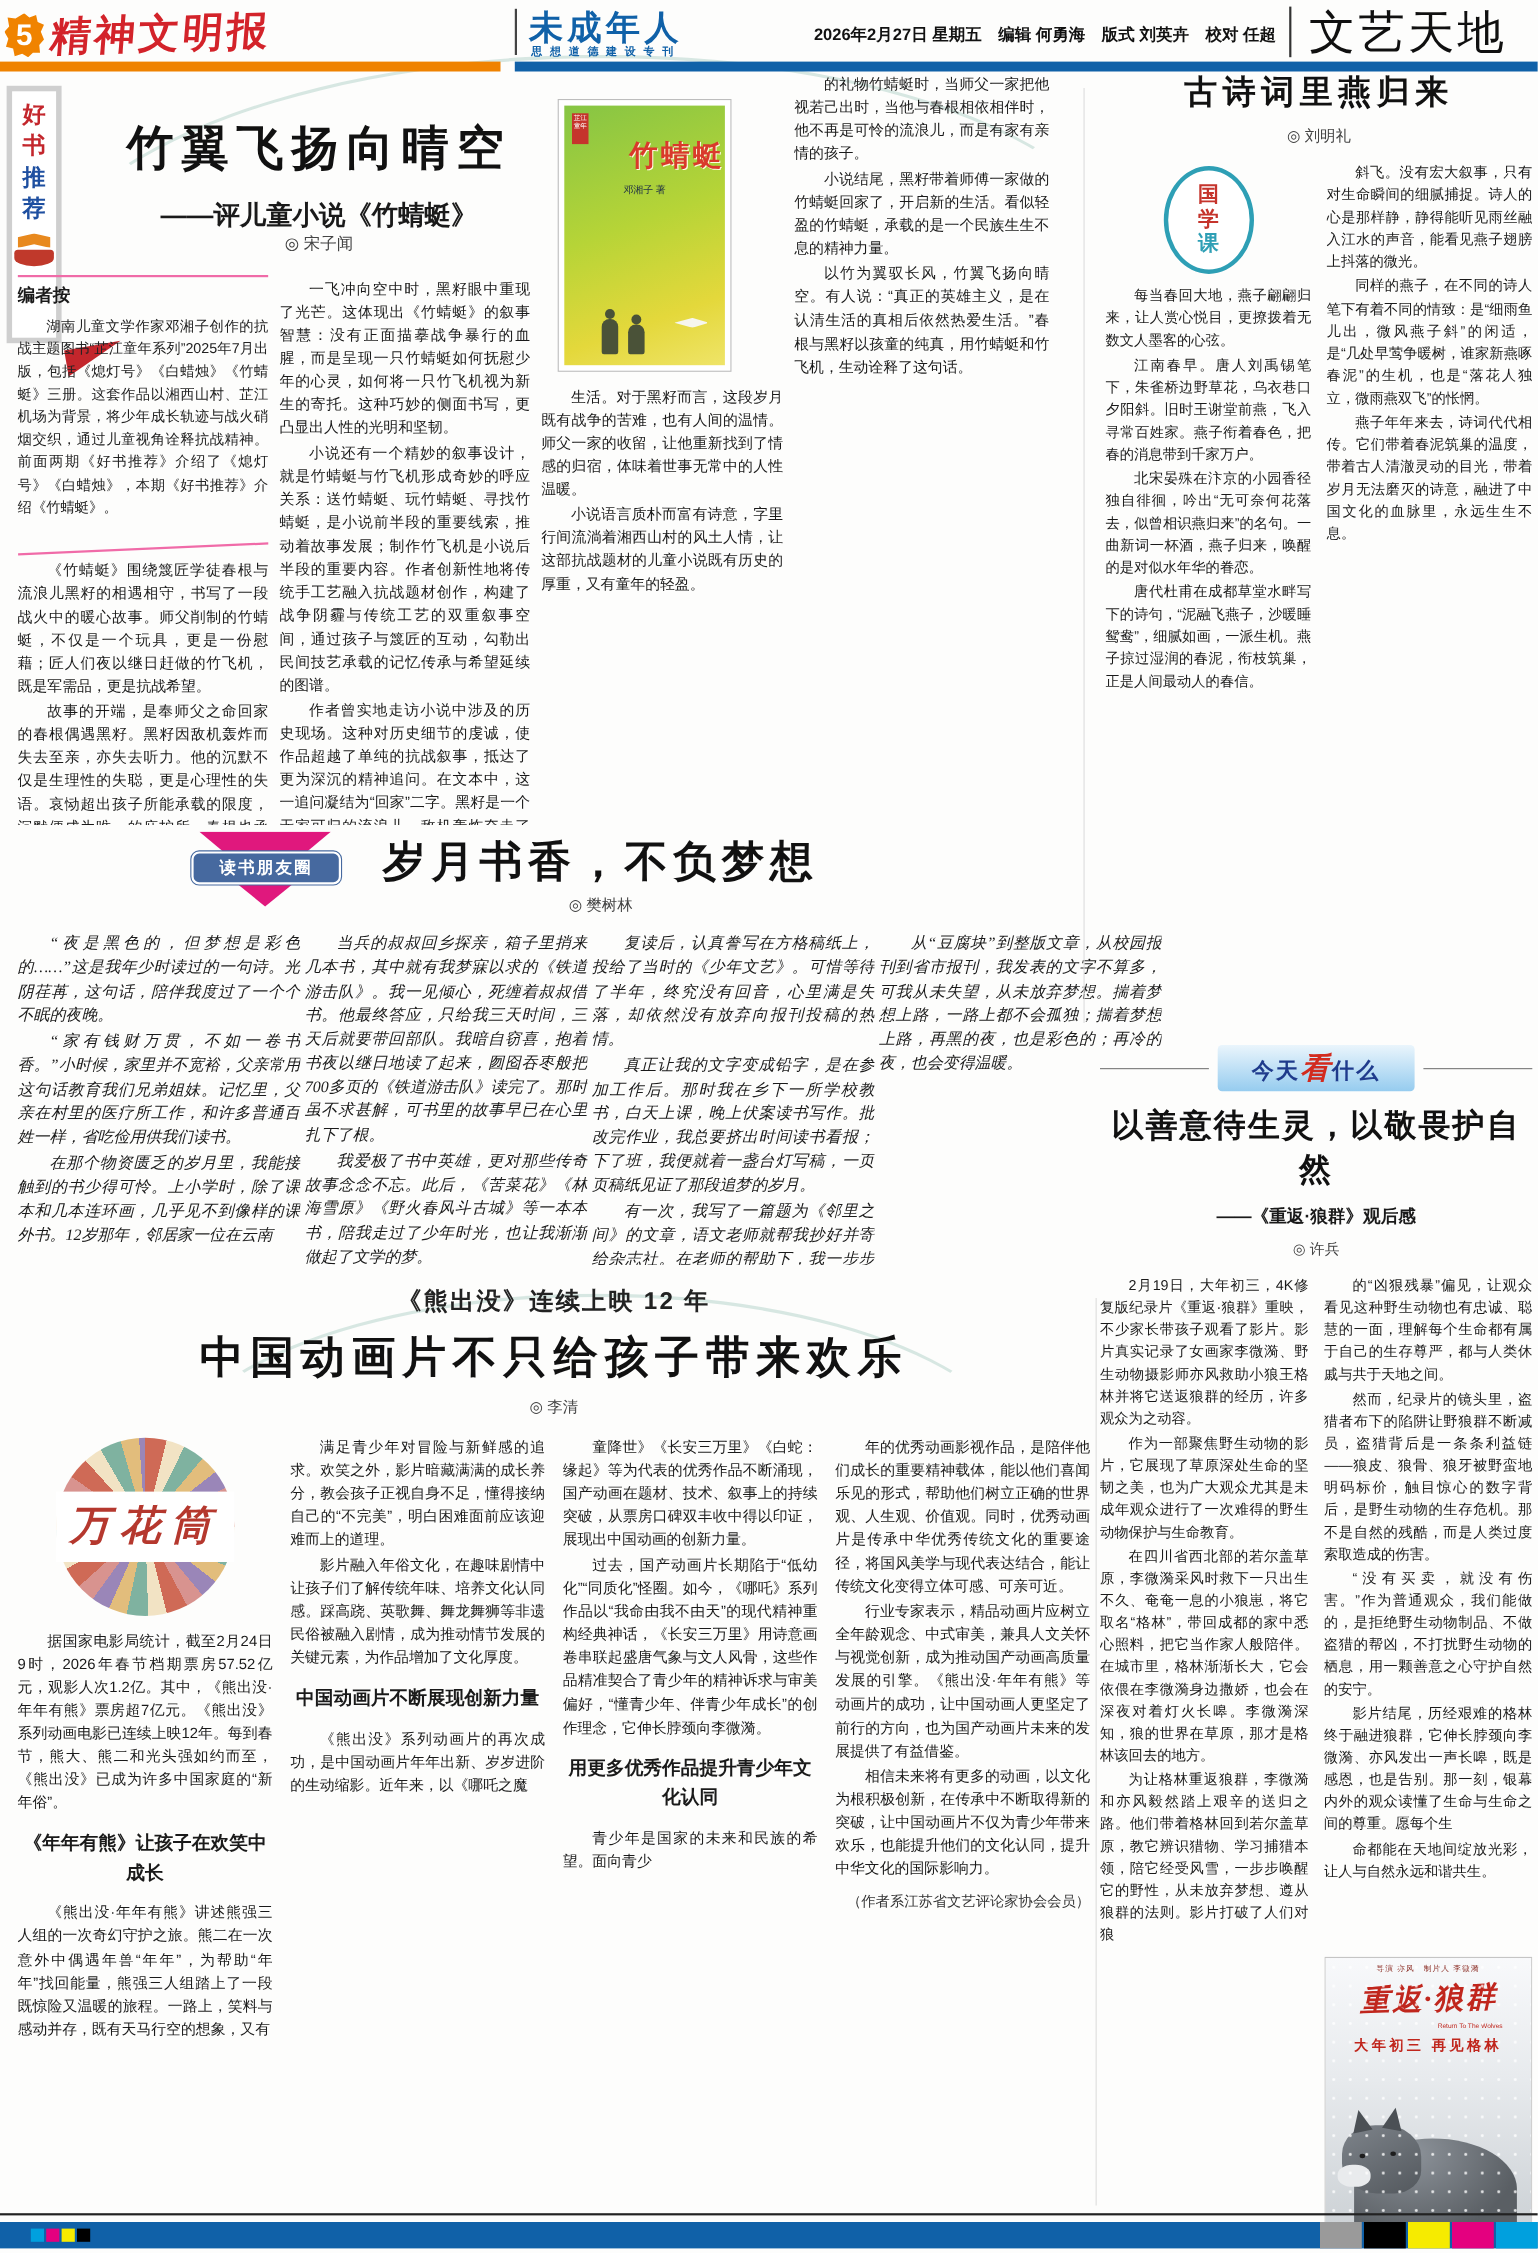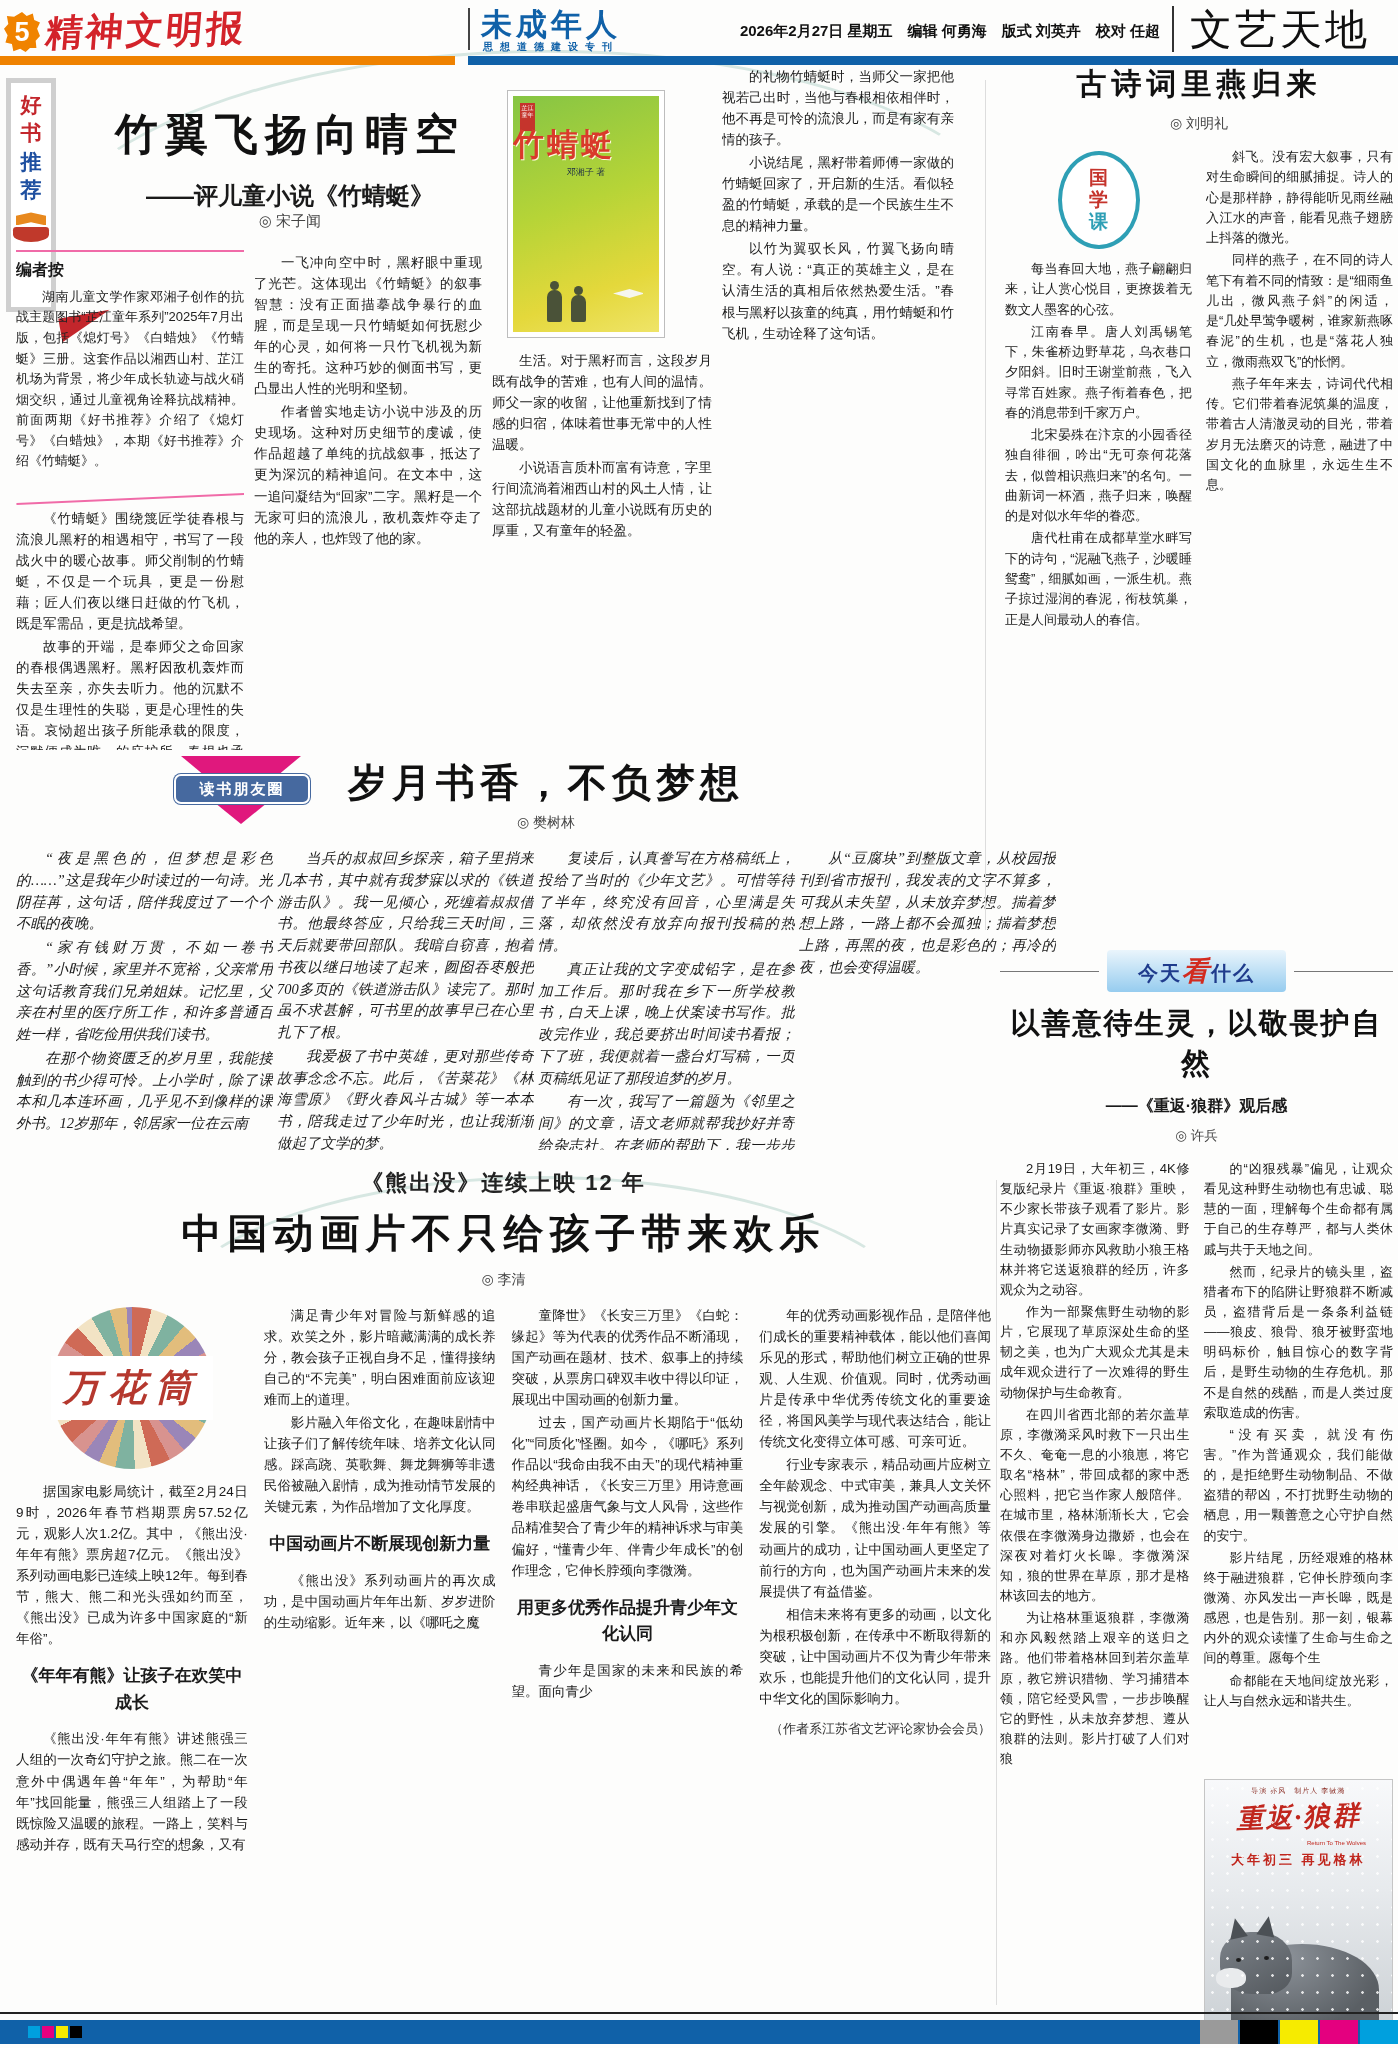--- a/index.html
+++ b/index.html
@@ -44,21 +44,21 @@
   .main-title{left:75px;top:106px;width:430px;}
   .main-title h1{margin:0;font-size:43px;letter-spacing:7px;font-weight:900;text-align:center;}
   .main-title h2{margin:16px 0 0;font-size:24px;font-weight:700;text-align:center;}
   .main-title .byline{font-size:15px;}
   .cover{left:507px;top:90px;width:158px;height:248px;background:#fff;border:1px solid #bdbdbd;
          padding:5px;box-sizing:border-box;}
   .cover-art{width:100%;height:100%;position:relative;overflow:hidden;
          background:linear-gradient(160deg,#86c544 0%,#b6d437 45%,#e4d83b 78%,#efe468 100%);}
   .cover-seal{position:absolute;top:7px;left:7px;width:15px;height:28px;background:#c5342c;color:#fff;
          font-size:6px;line-height:1.1;text-align:center;padding-top:2px;box-sizing:border-box;}
-  .cover-title{position:absolute;top:28px;width:100%;text-align:left;font-size:31px;font-weight:900;
+  .cover-title{position:absolute;top:28px;width:100%;text-align:right;font-size:26px;font-weight:900;
          color:#d93a2b;letter-spacing:3px;text-shadow:1px 1px 0 #fffbe0;}
   .cover-author{position:absolute;top:70px;width:100%;text-align:center;font-size:9px;color:#234;}
   .fig{position:absolute;bottom:10px;width:15px;height:32px;background:#4a5238;border-radius:7px 7px 2px 2px;}
   .fig::before{content:'';position:absolute;top:-9px;left:3px;width:9px;height:9px;border-radius:50%;background:#4a5238;}
   .fig1{left:34px;} .fig2{left:58px;height:27px;}
   .plane{position:absolute;right:16px;bottom:34px;width:30px;height:9px;background:#f6f6ee;
          clip-path:polygon(0 50%,55% 0,100% 45%,100% 55%,55% 100%);}
   .ed-label{font-size:16px;font-weight:900;margin:6px 0 4px;}
   .ed-wrap{border-top:2px solid #f06ba8;}
   .ed-note{font-size:13px;line-height:1.58;text-align:justify;text-indent:2em;color:#222;}
@@ -200,20 +200,21 @@
     <div class="ed-note">湖南儿童文学作家邓湘子创作的抗战主题图书“芷江童年系列”2025年7月出版，包括《熄灯号》《白蜡烛》《竹蜻蜓》三册。这套作品以湘西山村、芷江机场为背景，将少年成长轨迹与战火硝烟交织，通过儿童视角诠释抗战精神。前面两期《好书推荐》介绍了《熄灯号》《白蜡烛》，本期《好书推荐》介绍《竹蜻蜓》。</div>
   </div>
   <div class="pink-line"></div>
   <div>
       <p>《竹蜻蜓》围绕篾匠学徒春根与流浪儿黑籽的相遇相守，书写了一段战火中的暖心故事。师父削制的竹蜻蜓，不仅是一个玩具，更是一份慰藉；匠人们夜以继日赶做的竹飞机，既是军需品，更是抗战希望。</p>
       <p>故事的开端，是奉师父之命回家的春根偶遇黑籽。黑籽因敌机轰炸而失去至亲，亦失去听力。他的沉默不仅是生理性的失聪，更是心理性的失语。哀恸超出孩子所能承载的限度，沉默便成为唯一的庇护所。春根也承受着丧父之痛，但他乐观坚强，带着黑籽回到了师父家中。</p>
     </div>
 </div>
 <div class="abs tcol mcol2">
     <p>一飞冲向空中时，黑籽眼中重现了光芒。这体现出《竹蜻蜓》的叙事智慧：没有正面描摹战争暴行的血腥，而是呈现一只竹蜻蜓如何抚慰少年的心灵，如何将一只竹飞机视为新生的寄托。这种巧妙的侧面书写，更凸显出人性的光明和坚韧。</p>
+    <p>小说还有一个精妙的叙事设计，就是竹蜻蜓与竹飞机形成奇妙的呼应关系：送竹蜻蜓、玩竹蜻蜓、寻找竹蜻蜓，是小说前半段的重要线索，推动着故事发展；制作竹飞机是小说后半段的重要内容。作者创新性地将传统手工艺融入抗战题材创作，构建了战争阴霾与传统工艺的双重叙事空间，通过孩子与篾匠的互动，勾勒出民间技艺承载的记忆传承与希望延续的图谱。</p>
     <p>作者曾实地走访小说中涉及的历史现场。这种对历史细节的虔诚，使作品超越了单纯的抗战叙事，抵达了更为深沉的精神追问。在文本中，这一追问凝结为“回家”二字。黑籽是一个无家可归的流浪儿，敌机轰炸夺走了他的亲人，也炸毁了他的家。</p>
   </div>
 <div class="abs tcol mcol3">
     <p>生活。对于黑籽而言，这段岁月既有战争的苦难，也有人间的温情。师父一家的收留，让他重新找到了情感的归宿，体味着世事无常中的人性温暖。</p>
     <p>小说语言质朴而富有诗意，字里行间流淌着湘西山村的风土人情，让这部抗战题材的儿童小说既有历史的厚重，又有童年的轻盈。</p>
   </div>
 <div class="abs tcol mcol4">
     <p>的礼物竹蜻蜓时，当师父一家把他视若己出时，当他与春根相依相伴时，他不再是可怜的流浪儿，而是有家有亲情的孩子。</p>
     <p>小说结尾，黑籽带着师傅一家做的竹蜻蜓回家了，开启新的生活。看似轻盈的竹蜻蜓，承载的是一个民族生生不息的精神力量。</p>
     <p>以竹为翼驭长风，竹翼飞扬向晴空。有人说：“真正的英雄主义，是在认清生活的真相后依然热爱生活。”春根与黑籽以孩童的纯真，用竹蜻蜓和竹飞机，生动诠释了这句话。</p>

